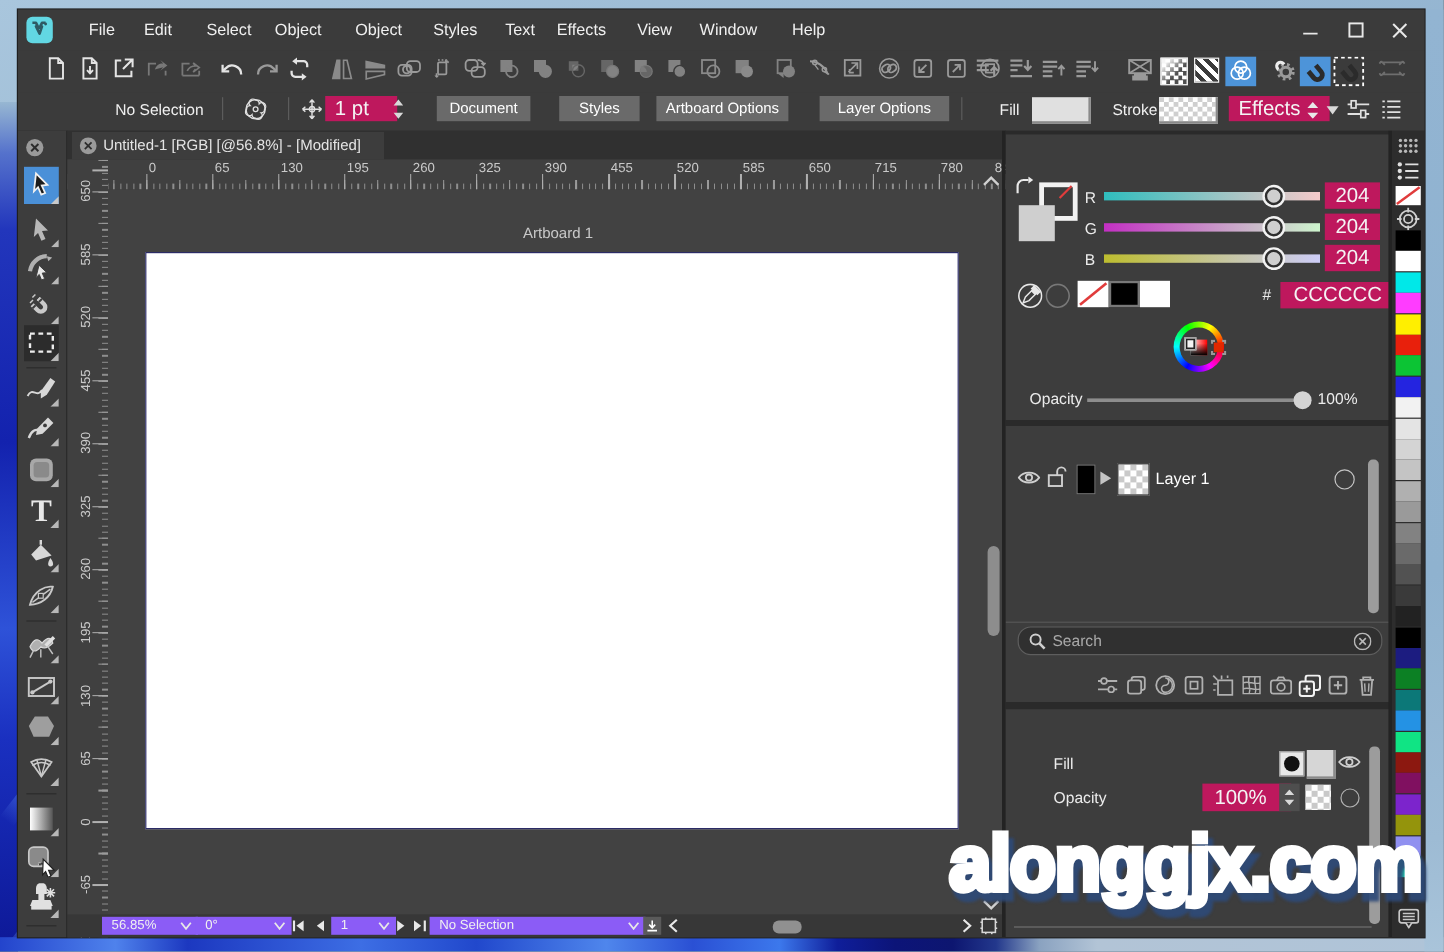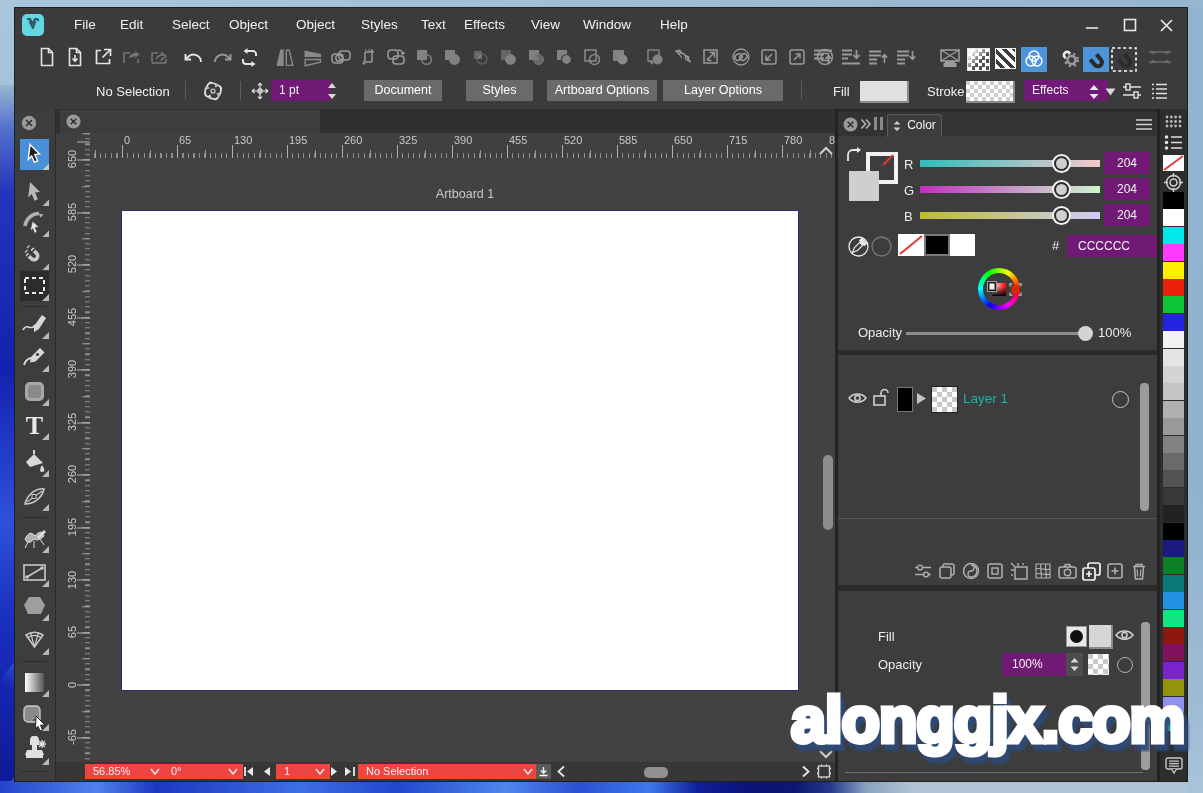--- a/index.html
+++ b/index.html
@@ -43,29 +43,29 @@
 #rulerh{position:absolute;left:0;top:24px;width:782px;height:25px;background:#404040;overflow:hidden}
 #rulerv{position:absolute;left:0;top:24px;width:34px;height:648px;background:#404040;overflow:hidden}
 #cv{position:absolute;left:34px;top:49px;width:748px;height:604px;background:#424242;overflow:hidden}
 #artboard{position:absolute;left:31px;top:52px;width:676px;height:479px;background:#fff;border:1px solid #2c2c66}
 #statusbar{position:absolute;left:0;top:653px;width:782px;height:19px;background:#373737}
 .rlh{position:absolute;top:1px;font-size:11px;color:#c9c9c9}
 .rlv{position:absolute;left:4px;font-size:11px;color:#c9c9c9;transform:rotate(-90deg);transform-origin:center;width:24px;text-align:center;margin-top:-6px}
 .knob{position:absolute;width:11px;height:11px;border-radius:50%;background:#cfcfcf;border:2px solid #2e2e2e;box-shadow:0 0 0 2px #f2f2f2}
 .lyi{position:absolute;top:453px}
 .checker{background:conic-gradient(#fff 0 25%,#c9c9c9 0 50%,#fff 0 75%,#c9c9c9 0) 0 0/10px 10px,#fff}
-.sctl{position:absolute;top:2px;height:15px;background:#ef4444;color:#f0f0f0;font-size:11px;line-height:15px}
+.sctl{position:absolute;top:2px;height:15px;background:#8b5cf6;color:#f0f0f0;font-size:11px;line-height:15px}
 
 #rcol{position:absolute;left:823px;top:0;width:322px;height:672px;background:#3d3d3d}
 .phead{position:absolute;left:0;width:322px;height:24px;background:#333}
 .ptab{position:absolute;top:2px;height:22px;background:#3d3d3d;border:1px solid #5a5a5a;border-bottom:none;
   border-radius:3px 3px 0 0;color:#f2f2f2;font-size:12.5px;line-height:21px;text-align:center}
 .burger{position:absolute;right:8px;width:16px}
 .rlab{color:#ececec;font-size:13px}
-.vbox{position:absolute;background:#701a75;color:#f4f4f4;font-size:12px}
+.vbox{position:absolute;background:#be185d;color:#f4f4f4;font-size:17px}
 
 #pal{position:absolute;left:1145px;top:0;width:27px;height:672px;background:#2d2d2d}
 .sw{position:absolute;left:3px;width:21px;height:17px}
 
 #wm{position:absolute;left:791px;top:682px;width:440px;height:110px;z-index:60;
   transform:scaleX(.967);transform-origin:0 0}
 .wmt{position:absolute;left:0;top:0;font-size:65px;font-weight:bold;letter-spacing:-1px;
   -webkit-text-stroke:6px #2e4a78;paint-order:stroke fill;color:#2e4a78;filter:blur(1.2px);opacity:.92}
 .wmt2{position:absolute;left:0;top:0;font-size:65px;font-weight:bold;letter-spacing:-1px;
   -webkit-text-stroke:5px #fff;paint-order:stroke fill;color:#fff}
@@ -293,21 +293,21 @@
         <path d="M9 1 v16 M1 9 h16 M9 1 l-2 2.5 M9 1 l2 2.5 M9 17 l-2 -2.5 M9 17 l2 -2.5 M1 9 l2.5 -2 M1 9 l2.5 2 M17 9 l-2.5 -2 M17 9 l-2.5 2" stroke="#e0e0e0" stroke-width="1.2" fill="none"></path>
         <circle cx="9" cy="9" r="2.2" fill="none" stroke="#e0e0e0" stroke-width="1.2"></circle>
       </svg>
     <div class="vbox" style="left:256px;top:3px;width:52px;height:21px;line-height:21px;padding-left:8px">1 pt</div>
     <svg style="position:absolute;left:311px;top:4px" width="12" height="20" viewBox="0 0 12 20">
         <path d="M6 2 l4 5 h-8 z M6 18 l4 -5 h-8 z" fill="#d8d8d8"></path>
       </svg>
     <div class="btn2" style="left:349px;width:78px">Document</div>
     <div class="btn2" style="left:451px;width:67px">Styles</div>
     <div class="btn2" style="left:532px;width:110px">Artboard Options</div>
-    <div class="btn2" style="left:648px;width:120px">Layer Options</div>
+    <div class="btn2" style="left:668px;width:108px">Layer Options</div>
     <div class="sep2" style="left:786px"></div>
     <span style="position:absolute;left:818px;top:7px;font-size:13px;color:#f0f0f0">Fill</span>
     <div style="position:absolute;left:845px;top:4px;width:47px;height:20px;background:#e0e0e0;border-right:2px solid #8a8a8a;border-bottom:2px solid #8a8a8a"></div>
     <span style="position:absolute;left:912px;top:7px;font-size:13px;color:#f0f0f0">Stroke</span>
     <div style="position:absolute;left:951px;top:4px;width:47px;height:20px;border-right:2px solid #8a8a8a;border-bottom:2px solid #8a8a8a;background:conic-gradient(#fff 0 25%,#cfcfcf 0 50%,#fff 0 75%,#cfcfcf 0) 0 0/8px 8px,#fff"></div>
     <div class="vbox" style="left:1009px;top:3px;width:76px;height:21px;line-height:21px;padding-left:8px">Effects</div>
     <svg style="position:absolute;left:1073px;top:8px" width="12" height="14" viewBox="0 0 12 14">
         <path d="M6 0 l4.5 5 h-9 z M6 14 l4.5 -5 h-9 z" fill="#e8e8e8"></path>
       </svg>
     <svg style="position:absolute;left:1090px;top:11px" width="11" height="8" viewBox="0 0 11 8">
@@ -479,20 +479,21 @@
         </div>
       <div class="tsep" style="top:662px"></div>
     </div>
     <div id="canvascol">
       <div id="tabbar">
           <div id="tab">
         <svg style="position:absolute;left:6px;top:4px" width="15" height="15" viewBox="0 0 15 15">
               <circle cx="7.5" cy="7.5" r="7" fill="#9a9a9a"></circle>
               <path d="M4.7 4.7 l5.6 5.6 m0 -5.6 l-5.6 5.6" stroke="#2d2d2d" stroke-width="1.5"></path>
             </svg>
+        <span style="position:absolute;left:26px;top:0">Untitled-1 [RGB] [@56.8%] - [Modified]</span>
       </div>
         </div>
       <div id="rulerh">
         <div style="position:absolute;left:0;bottom:0;width:100%;height:5px;background:repeating-linear-gradient(90deg,#8e8e8e 0 1px,transparent 1px 5.5px);background-position:11px 0"></div>
         <div style="position:absolute;left:0;bottom:0;width:100%;height:8px;background:repeating-linear-gradient(90deg,#9a9a9a 0 1px,transparent 1px 27.5px);background-position:11px 0"></div>
         <div style="position:absolute;left:0;bottom:0;width:100%;height:13px;background:repeating-linear-gradient(90deg,#b0b0b0 0 1px,transparent 1px 55px);background-position:11px 0"></div>
         <div class="rlh" style="left:25px">5</div>
           <div class="rlh" style="left:68px">0</div>
           <div class="rlh" style="left:123px">65</div>
           <div class="rlh" style="left:178px">130</div>
@@ -581,37 +582,20 @@
           </svg>
         <svg style="position:absolute;left:760px;top:2px" width="16" height="15" viewBox="0 0 16 15">
             <rect x="2.5" y="2" width="11" height="11" fill="none" stroke="#d8d8d8" stroke-width="1.3"></rect>
             <path d="M5.5 2 v-1.5 m5 1.5 v-1.5 M5.5 13 v1.5 m5 -1.5 v1.5 M2.5 4.5 h-1.5 m1.5 5 h-1.5 M13.5 4.5 h1.5 m-1.5 5 h1.5" stroke="#d8d8d8" stroke-width="1.3"></path>
           </svg>
       </div>
     </div>
     <div id="rcol">
 
       <div style="position:absolute;left:0;top:0;width:322px;height:3px;background:#2a2a2a"></div>
-      <div class="phead" style="top:3px">
-        <svg style="position:absolute;left:5px;top:5px" width="15" height="15" viewBox="0 0 15 15">
-            <circle cx="7.5" cy="7.5" r="7" fill="#9a9a9a"></circle>
-            <path d="M4.7 4.7 l5.6 5.6 m0 -5.6 l-5.6 5.6" stroke="#2d2d2d" stroke-width="1.5"></path>
-          </svg>
-        <svg style="position:absolute;left:22px;top:6px" width="12" height="12" viewBox="0 0 12 12">
-            <path d="M1.5 1.5 L5.5 6 L1.5 10.5 M6 1.5 L10 6 L6 10.5" fill="none" stroke="#b8b8b8" stroke-width="1.5"></path>
-          </svg>
-        <div style="position:absolute;left:36px;top:5px;width:3px;height:13px;background:#8a8a8a"></div>
-        <div style="position:absolute;left:42px;top:5px;width:3px;height:13px;background:#8a8a8a"></div>
-        <div class="ptab" style="left:49px;width:53px;font-size:12px"><svg style="position:absolute;left:5px;top:6px" width="8" height="10" viewBox="0 0 8 10">
-              <path d="M4 0 l3.5 3.5 h-7 z M4 10 l3.5 -3.5 h-7 z" fill="#d0d0d0"></path>
-            </svg><span style="margin-left:14px">Color</span></div>
-        <svg class="burger" style="top:7px" width="16" height="11" viewBox="0 0 16 11">
-            <path d="M0 1 h16 M0 5.5 h16 M0 10 h16" stroke="#d0d0d0" stroke-width="1.5"></path>
-          </svg>
-      </div>
       <div style="position:absolute;left:28px;top:43px;width:24px;height:24px;border:4px solid #f2f2f2"></div>
       <svg style="position:absolute;left:44px;top:45px" width="12" height="12" viewBox="0 0 12 12">
           <path d="M1 11 L11 1" stroke="#e03c3c" stroke-width="1.8"></path>
         </svg>
       <div style="position:absolute;left:11px;top:62px;width:30px;height:30px;background:#cfcfcf"></div>
       <svg style="position:absolute;left:7px;top:38px" width="18" height="18" viewBox="0 0 18 18">
           <path d="M3 14 V8 a5 5 0 0 1 5 -5 h4" fill="none" stroke="#e8e8e8" stroke-width="1.8"></path>
           <path d="M12 0 l4 3 l-4 3 z" fill="#e8e8e8"></path>
         </svg>
       <div class="rlab" style="position:absolute;left:66px;top:48px">R</div>
@@ -663,24 +647,35 @@
         </svg>
       <svg style="position:absolute;left:34px;top:279px" width="17" height="19" viewBox="0 0 17 19">
           <rect x="2" y="8" width="11" height="9" fill="none" stroke="#cfcfcf" stroke-width="1.6"></rect>
           <path d="M9 8 V5 a3.5 3.5 0 0 1 7 0" fill="none" stroke="#cfcfcf" stroke-width="1.6"></path>
         </svg>
       <div style="position:absolute;left:59px;top:278px;width:14px;height:23px;background:#000;border:1px solid #777"></div>
       <svg style="position:absolute;left:78px;top:283px" width="11" height="13" viewBox="0 0 11 13">
           <path d="M1 1 L10 6.5 L1 12 Z" fill="#c4c4c4"></path>
         </svg>
       <div class="checker" style="position:absolute;left:93px;top:277px;width:25px;height:25px;border:1px solid #222"></div>
-      <div style="position:absolute;left:125px;top:282px;color:#14b8a6;font-size:13.5px">Layer 1</div>
+      <div style="position:absolute;left:125px;top:282px;color:#ffffff;font-size:13.5px">Layer 1</div>
       <div style="position:absolute;left:274px;top:282px;width:15px;height:15px;border-radius:50%;border:1.5px solid #c4c4c4"></div>
       <div style="position:absolute;left:302px;top:274px;width:9px;height:128px;background:#9c9c9c;border-radius:4px"></div>
       <div style="position:absolute;left:0px;top:409px;width:322px;height:1px;background:#565656"></div>
+      <div style="position:absolute;left:10px;top:413px;width:302px;height:22px;background:#303030;border:1px solid #5e5e5e;border-radius:11px">
+        <svg style="position:absolute;left:8px;top:4px" width="15" height="15" viewBox="0 0 15 15">
+            <circle cx="6" cy="6" r="4.2" fill="none" stroke="#cfcfcf" stroke-width="1.6"></circle>
+            <path d="M9.2 9.2 L13.5 13.5" stroke="#cfcfcf" stroke-width="2.2"></path>
+          </svg>
+        <span style="position:absolute;left:28px;top:3px;color:#a9a9a9;font-size:13px">Search</span>
+        <svg style="position:absolute;right:8px;top:4px" width="15" height="15" viewBox="0 0 15 15">
+            <circle cx="7.5" cy="7.5" r="6.8" fill="none" stroke="#b8b8b8" stroke-width="1.2"></circle>
+            <path d="M4.8 4.8 l5.4 5.4 m0 -5.4 l-5.4 5.4" stroke="#b8b8b8" stroke-width="1.3"></path>
+          </svg>
+      </div>
       <div id="lyicons">
         <svg class="lyi" style="left:76px" width="18" height="18" viewBox="0 0 18 18">
             <path d="M1 5.5 h16 M1 12.5 h16" stroke="#b0b0b0" stroke-width="1.5"></path>
             <circle cx="6" cy="5.5" r="2.4" fill="#3d3d3d" stroke="#b0b0b0" stroke-width="1.4"></circle>
             <circle cx="12" cy="12.5" r="2.4" fill="#3d3d3d" stroke="#b0b0b0" stroke-width="1.4"></circle>
           </svg>
         <svg class="lyi" style="left:100px" width="18" height="18" viewBox="0 0 18 18">
             <rect x="5" y="2" width="11" height="11" rx="2" fill="none" stroke="#b0b0b0" stroke-width="1.5"></rect>
             <rect x="2" y="5" width="11" height="11" rx="2" fill="#3d3d3d" stroke="#b0b0b0" stroke-width="1.5"></rect>
           </svg>

